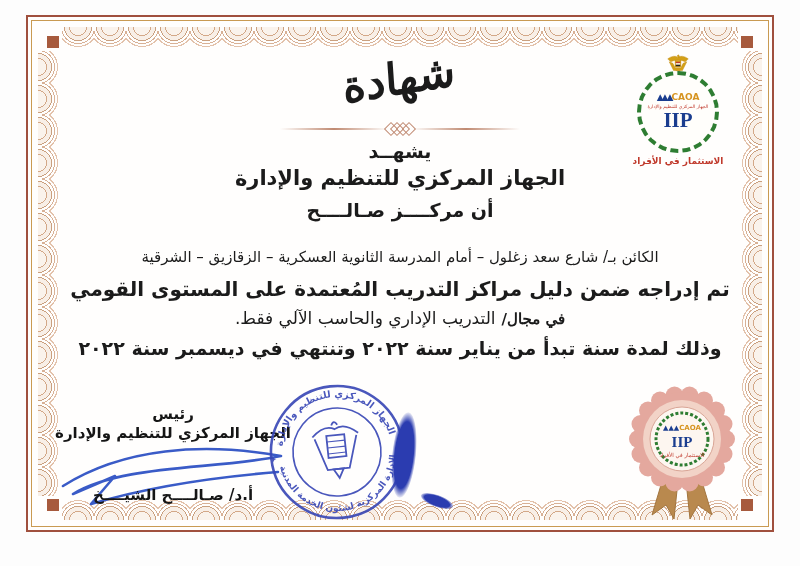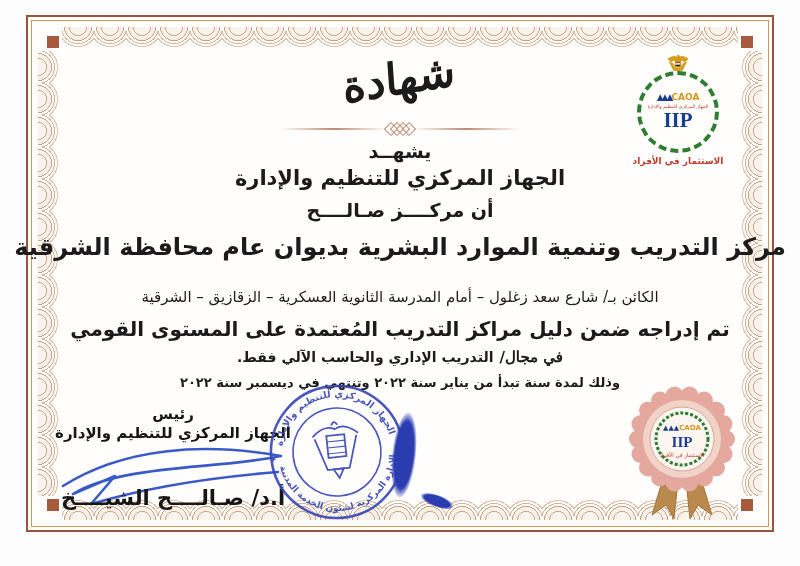--- a/index.html
+++ b/index.html
@@ -42,38 +42,38 @@
   .dline{width:108px;height:2px;background:linear-gradient(to left,rgba(192,138,114,0),#c08a72,rgba(192,138,114,0));}
   .diam{display:inline-block;width:8px;height:8px;border:1.5px solid #c08a72;transform:rotate(45deg);margin:0 -2px;}
   .attest{font-size:19px;font-weight:bold;margin-top:3px;}
   .issuer{font-size:21px;font-weight:bold;margin-top:4px;}
   .thatline{font-size:19px;font-weight:bold;margin-top:9px;letter-spacing:.5px;}
   .cname{font-size:24px;font-weight:bold;margin-top:12px;}
   .addr{font-size:15px;font-weight:normal;margin-top:27px;}
   .stmt{font-size:20px;font-weight:bold;margin-top:11px;}
   .fieldline{margin-top:7px;display:flex;align-items:baseline;gap:6px;direction:rtl;}
   .flabel{font-size:15px;font-weight:bold;font-family:"DejaVu Serif",serif;}
-  .fvalue{font-size:14px;font-weight:bold;}
-  .valid{font-size:13px;font-weight:bold;margin-top:9px;}
+  .fvalue{font-size:17px;font-weight:normal;}
+  .valid{font-size:19px;font-weight:bold;margin-top:9px;}
   
   .hlogo{position:absolute;top:36px;right:46px;width:96px;display:flex;flex-direction:column;align-items:center;}
   .wreath{width:74px;height:74px;border:4px dashed #2e7d32;border-radius:50%;margin-top:-4px;
           display:flex;flex-direction:column;align-items:center;justify-content:center;background:#fffefb;}
   .caoa-line{font-size:9px;font-weight:bold;line-height:1;}
   .caoa-line .tri{color:#1a3d8f;letter-spacing:-2px;}
   .caoa-line .ac{color:#d69420;}
   .orgsmall{font-size:5.5px;color:#c0392b;line-height:1.1;margin-top:1px;white-space:nowrap;transform:scale(.85);}
   .iipbig{font-size:21px;font-weight:bold;color:#1a3d8f;font-family:"Liberation Serif",serif;line-height:1;margin-top:1px;}
   .tagline{font-size:9px;font-weight:bold;color:#c0392b;margin-top:3px;white-space:nowrap;}
   
   .sig{position:absolute;left:20px;top:388px;width:250px;text-align:center;direction:rtl;color:#151515;}
   .sig .t1{font-size:15px;font-weight:bold;}
   .sig .t2{font-size:15px;font-weight:bold;margin-top:1px;}
   .sig svg{display:block;margin:-8px auto -26px auto;}
-  .sig .nm{font-size:21px;font-weight:bold;letter-spacing:1px;text-align:center;}
+  .sig .nm{font-size:15px;font-weight:bold;letter-spacing:1px;text-align:center;}
   
   .stampwrap{position:absolute;left:234px;top:360px;width:150px;height:150px;transform:rotate(-6deg);opacity:.9;}
   .smudge{position:absolute;left:364px;top:395px;width:24px;height:86px;border-radius:50%;
           background:radial-gradient(ellipse at center,#2b3cb0 0 55%,rgba(43,60,176,0) 72%);transform:rotate(6deg);}
   .smudge2{position:absolute;left:392px;top:478px;width:34px;height:12px;border-radius:50%;
           background:radial-gradient(ellipse at center,#2b3cb0 0 55%,rgba(43,60,176,0) 75%);transform:rotate(20deg);}
   
   .sealwrap{position:absolute;left:596px;top:366px;width:115px;height:145px;}
 </style>
 </head>
@@ -98,21 +98,20 @@
         <span class="dline"></span>
         <span class="diam"></span>
         <span class="diam"></span>
         <span class="diam"></span>
         <span class="diam"></span>
         <span class="dline"></span>
       </div>
       <div class="attest nowrap">يشهــد</div>
       <div class="issuer nowrap">الجهاز المركزي للتنظيم والإدارة</div>
       <div class="thatline nowrap">أن مركــــز صـالــــح</div>
-      <div class="cname nowrap">مركز التدريب وتنمية الموارد البشرية بديوان عام محافظة الشرقية</div>
       <div class="addr nowrap">الكائن بـ/ شارع سعد زغلول – أمام المدرسة الثانوية العسكرية – الزقازيق – الشرقية</div>
       <div class="stmt nowrap">تم إدراجه ضمن دليل مراكز التدريب المُعتمدة على المستوى القومي</div>
       <div class="fieldline nowrap">
         <span class="flabel">في مجال/</span>
         <span class="fvalue">التدريب الإداري والحاسب الآلي فقط.</span>
       </div>
       <div class="valid nowrap">وذلك لمدة سنة تبدأ من يناير سنة ٢٠٢٢ وتنتهي في ديسمبر سنة ٢٠٢٢</div>
     </div>
 
     <div class="hlogo">

